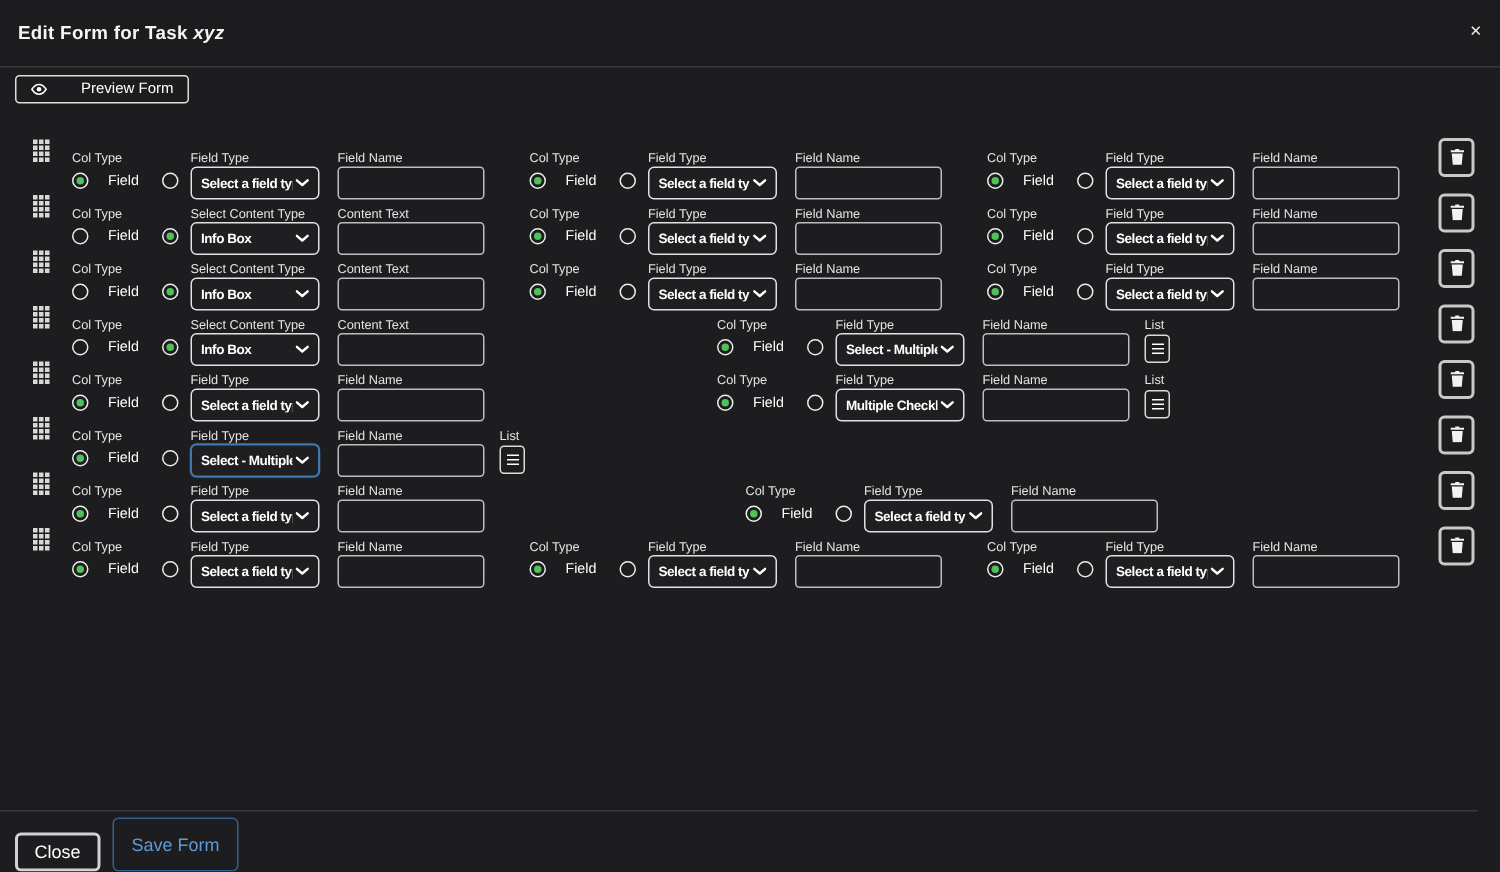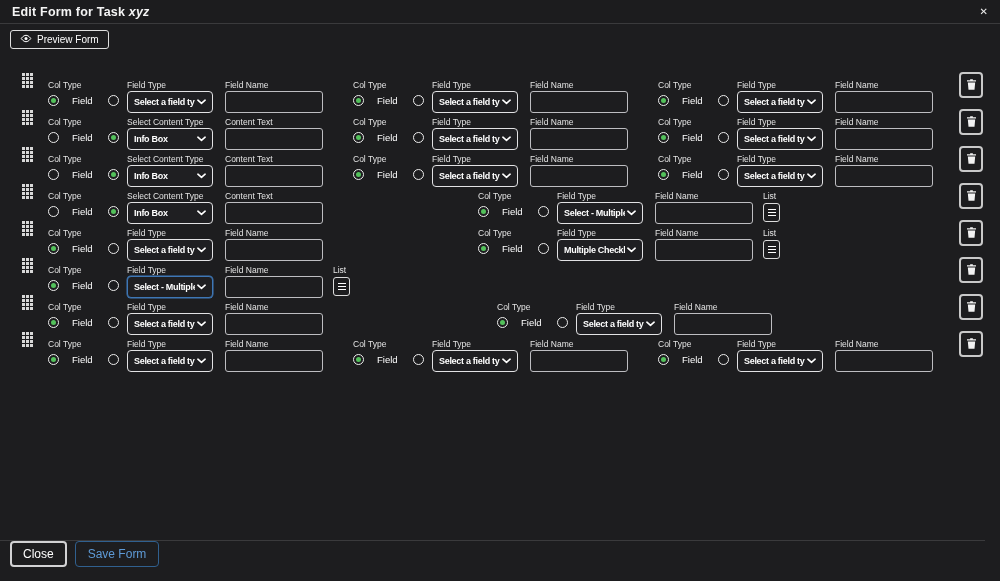--- a/index.html
+++ b/index.html
@@ -5,28 +5,28 @@
   html,body{margin:0;padding:0;}
   body{
     width:1000px;height:581px;position:relative;overflow:hidden;
     background:#1d1d1f;color:#fff;
     font-family:"Liberation Sans", sans-serif;
     -webkit-font-smoothing:antialiased;
   }
   button{font-family:inherit;cursor:pointer;}
   input{font-family:inherit;}
 
-  .header{height:24px;display:flex;align-items:center;padding:0 12px;
+  .header{height:45px;display:flex;align-items:center;padding:0 12px;
     border-bottom:1px solid #3a3a3c;background:#1c1c1e;box-sizing:border-box;}
   .title{font-size:12.5px;font-weight:bold;color:#f4f4f4;letter-spacing:.2px;}
   .title i{font-weight:bold;}
   .close-x{margin-left:auto;font-size:10px;color:#ededed;cursor:pointer;line-height:1;}
 
   .toolbar{padding:5px 10px 0;}
-  .btn-preview{display:inline-flex;gap:5px;
+  .btn-preview{display:inline-flex;align-items:center;gap:22px;
     border:1px solid #dedede;border-radius:3px;background:transparent;
     color:#fff;font-size:10px;padding:3px 9px;height:19px;box-sizing:border-box;}
   .eye{display:flex;}
 
   #rows{position:relative;margin-top:14px;}
   .row{position:relative;height:37px;}
   .grip{position:absolute;left:22px;top:10px;display:grid;
     grid-template-columns:repeat(3,3px);grid-auto-rows:3px;gap:1px;cursor:grab;}
   .grip i{background:#d8d8d8;display:block;}
 
@@ -61,25 +61,25 @@
 
   .delbtn{position:absolute;left:959px;top:9px;width:24px;height:26px;
     border:2px solid #c9c9c9;border-radius:4px;background:transparent;
     display:flex;align-items:center;justify-content:center;padding:0;}
 
   .addbar{display:flex;gap:6px;padding:13px 10px 0;}
   .addbar button{border:1px solid #ececec;border-radius:4px;background:transparent;
     color:#fff;font-size:12px;padding:5px 12px;height:25px;box-sizing:border-box;white-space:nowrap;}
 
   .footer{position:absolute;left:0;right:15px;bottom:0;height:40px;
-    border-top:1px solid #3a3a3c;display:flex;align-items:flex-start;gap:8px;padding:0 10px;}
+    border-top:1px solid #3a3a3c;display:flex;align-items:flex-end;gap:8px;padding:0 10px;}
   .btn-close{border:2px solid #d2d2d4;border-radius:4px;background:transparent;
     color:#fff;font-size:12px;padding:4px 11px;height:26px;box-sizing:border-box;}
   .btn-save{border:1px solid var(--saveb,#30608f);border-radius:4px;background:transparent;
-    color:var(--savet,#5e9ad6);font-size:12px;padding:4px 12px;height:26px;box-sizing:border-box;}
+    color:var(--savet,#5e9ad6);font-size:12px;padding:4px 12px;height:36px;box-sizing:border-box;}
 </style>
 </head>
 <body>
 
 <div class="modal">
   <div class="header">
     <div class="title">
       <span>Edit Form for Task </span><i>xyz</i>
     </div>
     <span class="close-x">✕</span>

